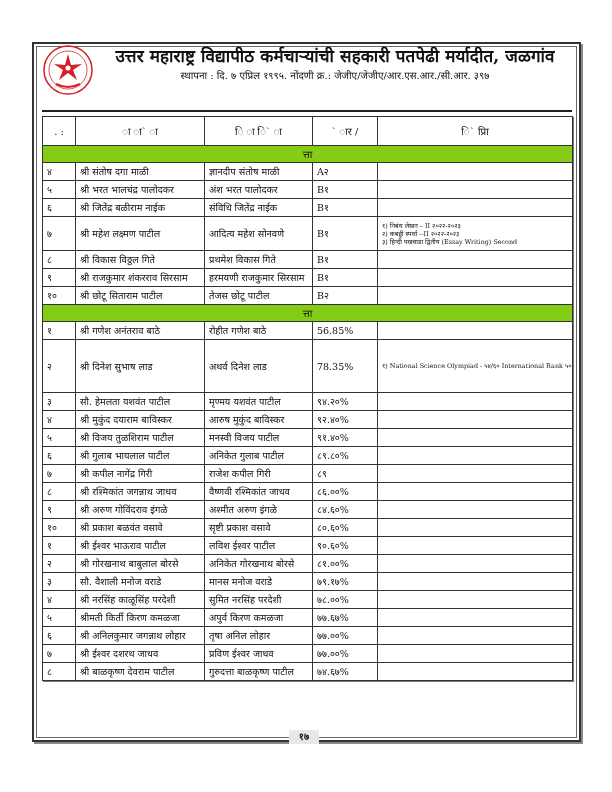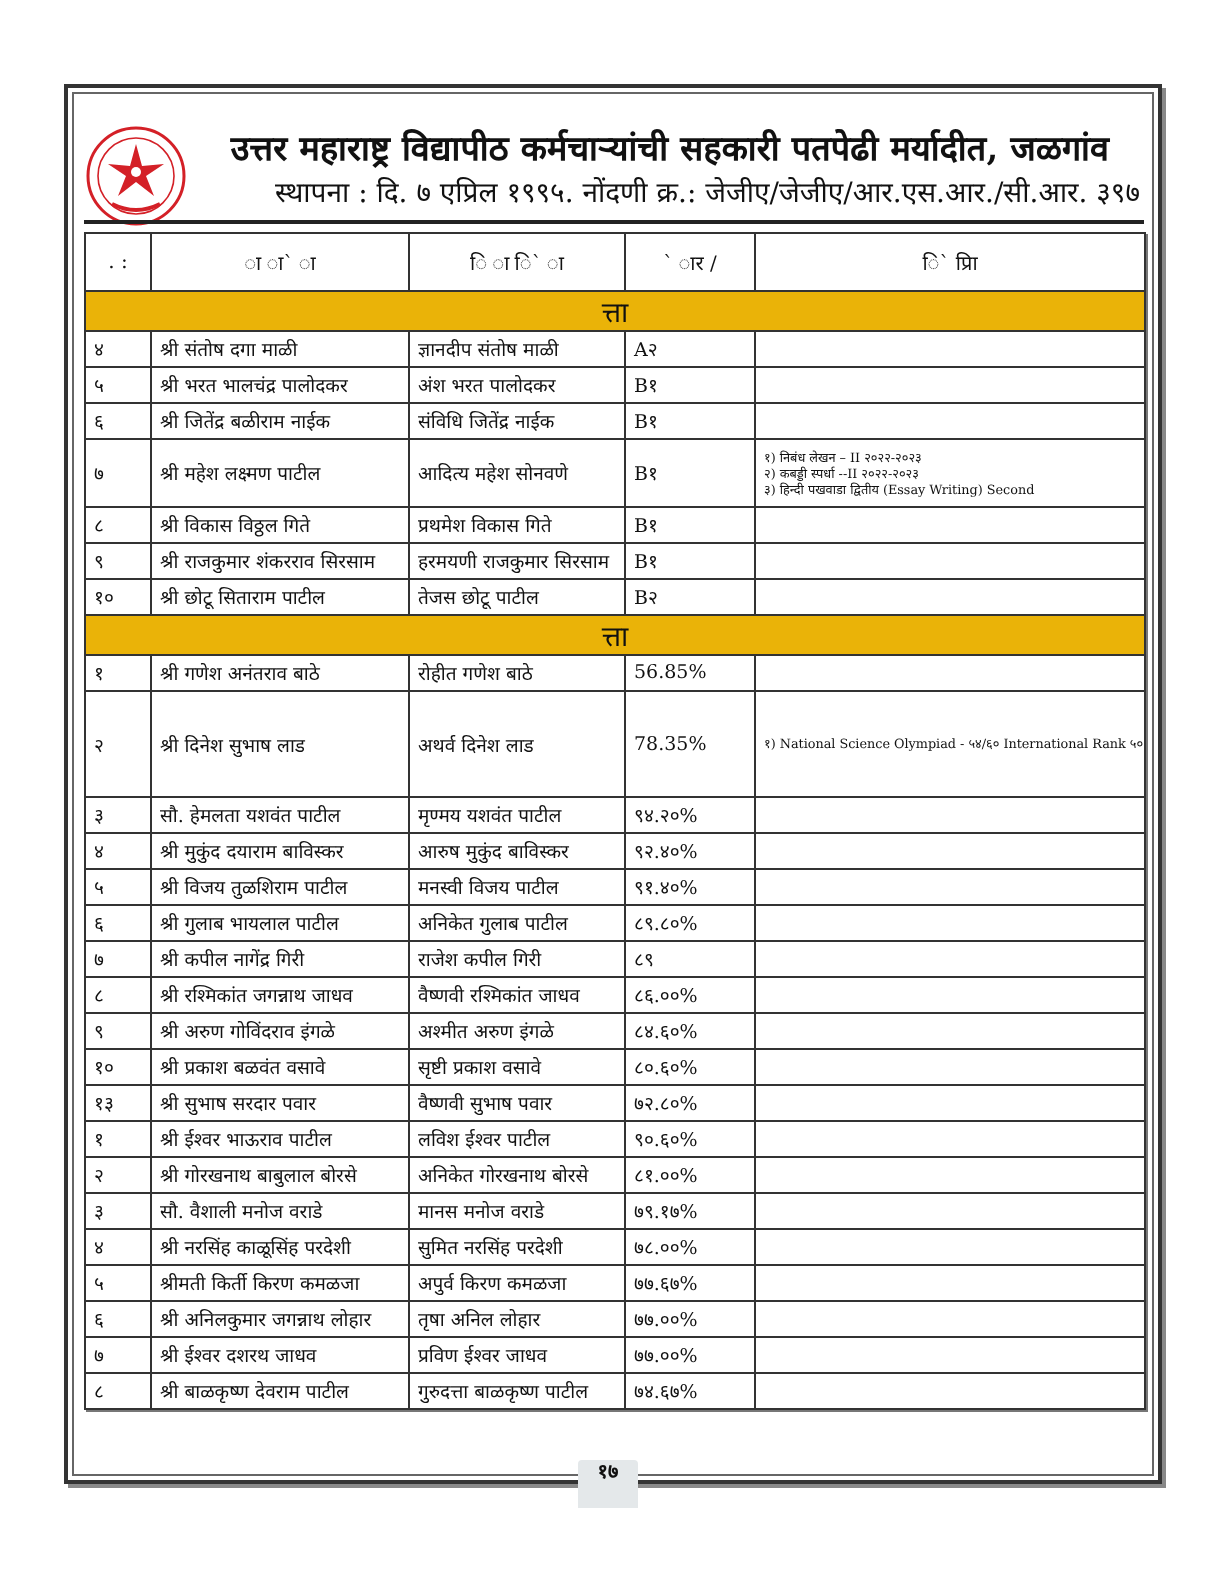--- a/index.html
+++ b/index.html
@@ -1,41 +1,41 @@
 <!DOCTYPE html>
 <html><head>
 <meta charset="utf-8">
 <style>
   html, body { margin:0; padding:0; background:#ffffff; }
   body { width:612px; height:792px; position:relative; overflow:hidden;
          font-family:"DejaVu Serif", serif; color:#111; }
   .frame { position:absolute; left:32px; top:42px; width:549px; height:700px;
            border:2px solid #333; box-shadow: 2px 2px 0 #888; box-sizing:border-box; }
   .frame-inner { position:absolute; left:2px; top:2px; right:2px; bottom:2px; border:1px solid #666; }
-  .header { position:absolute; left:42px; top:58px; width:530px; height:64px; }
+  .header { position:absolute; left:42px; top:40px; width:530px; height:64px; }
   .logo { position:absolute; left:0; top:4px; width:52px; height:52px; }
   .title { position:absolute; left:58px; top:4px; width:470px; text-align:center;
            font-size:17px; font-weight:bold; letter-spacing:0.1px; white-space:nowrap; }
-  .sub1 { position:absolute; left:58px; top:28px; width:470px; text-align:right; font-size:14px; white-space:nowrap; }
+  .sub1 { position:absolute; left:58px; top:28px; width:470px; text-align:center; font-size:10px; white-space:nowrap; }
   .sub2 { position:absolute; left:58px; top:44px; width:470px; text-align:center; font-size:10px; white-space:nowrap; }
   .hr { position:absolute; left:42px; top:110px; width:530px; height:2px; background:#222; }
   table.main { position:absolute; left:42px; top:116px; width:530px; border-collapse:collapse;
                font-size:9.5px; table-layout:fixed; box-shadow:1px 1px 0 #777; }
   table.main td, table.main th { border:1px solid #333; padding:0 4px; height:17px; vertical-align:middle;
                font-weight:normal; overflow:hidden; white-space:nowrap; }
   table.main th { height:28px; font-size:10px; }
   col.c1 { width:33px; } col.c2 { width:129px; } col.c3 { width:108px; } col.c4 { width:65px; } col.c5 { width:195px; }
   td.sr { padding-left:6px; }
   td.name { padding-left:8px; }
   td.res { text-align:left; }
   td.ach { font-size:6.4px; line-height:8px; white-space:normal; padding:1px 4px; }
-  tr.section td { background:#eab308; text-align:center; height:16px; font-size:14px; }
+  tr.section td { background:#84cc16; text-align:center; height:16px; font-size:10px; }
   tr.tall7 td { height:33px; }
   tr.tall2 td { height:52px; }
-  .pageno { position:absolute; left:289px; top:730px; width:30px; height:24px; background:#e4e8ea;
+  .pageno { position:absolute; left:289px; top:730px; width:30px; height:14px; background:#e4e8ea;
             text-align:center; font-size:10px; font-weight:bold; line-height:14px; border-radius:2px 2px 0 0; }
 </style>
 </head>
 <body>
 
 <div class="frame">
     <div class="frame-inner"></div>
   </div>
 
 <div class="header">
@@ -190,27 +190,20 @@
         <td class="ach"></td>
       </tr>
       <tr>
         <td class="sr">१०</td>
         <td class="name">श्री प्रकाश बळवंत वसावे</td>
         <td class="name">सृष्टी प्रकाश वसावे</td>
         <td class="res">८०.६०%</td>
         <td class="ach"></td>
       </tr>
       <tr>
-        <td class="sr">१३</td>
-        <td class="name">श्री सुभाष सरदार पवार</td>
-        <td class="name">वैष्णवी सुभाष पवार</td>
-        <td class="res">७२.८०%</td>
-        <td class="ach"></td>
-      </tr>
-      <tr>
         <td class="sr">१</td>
         <td class="name">श्री ईश्वर भाऊराव पाटील</td>
         <td class="name">लविश ईश्वर पाटील</td>
         <td class="res">९०.६०%</td>
         <td class="ach"></td>
       </tr>
       <tr>
         <td class="sr">२</td>
         <td class="name">श्री गोरखनाथ बाबुलाल बोरसे</td>
         <td class="name">अनिकेत गोरखनाथ बोरसे</td>

